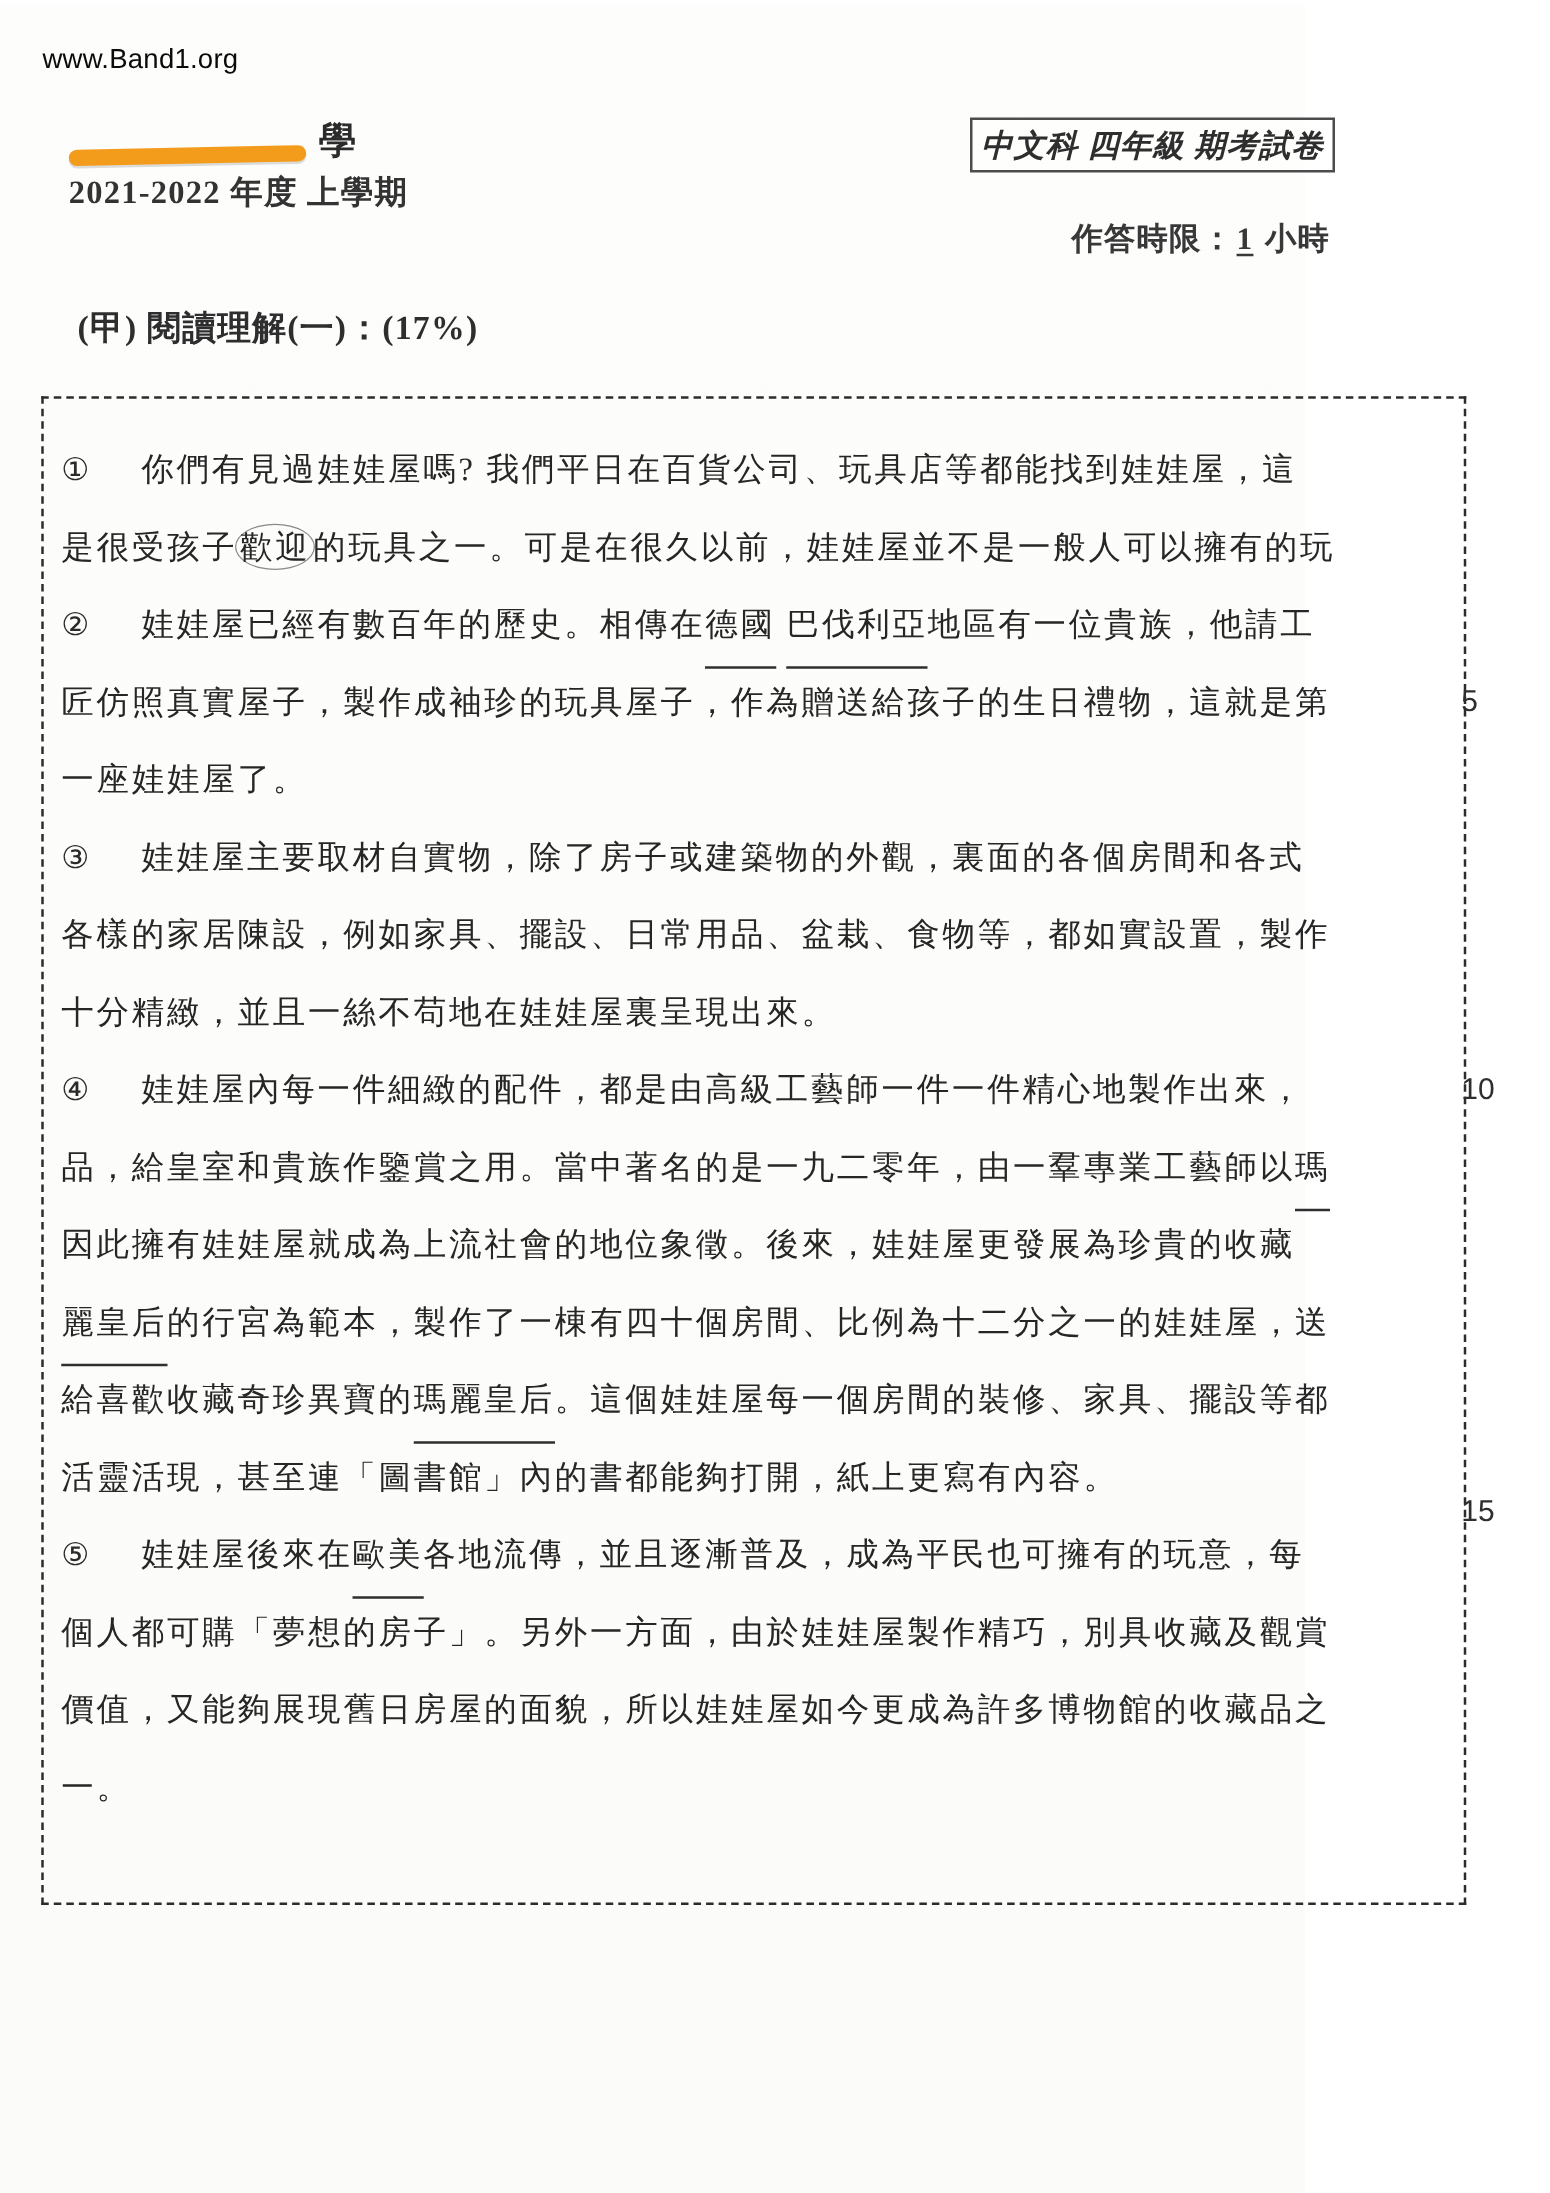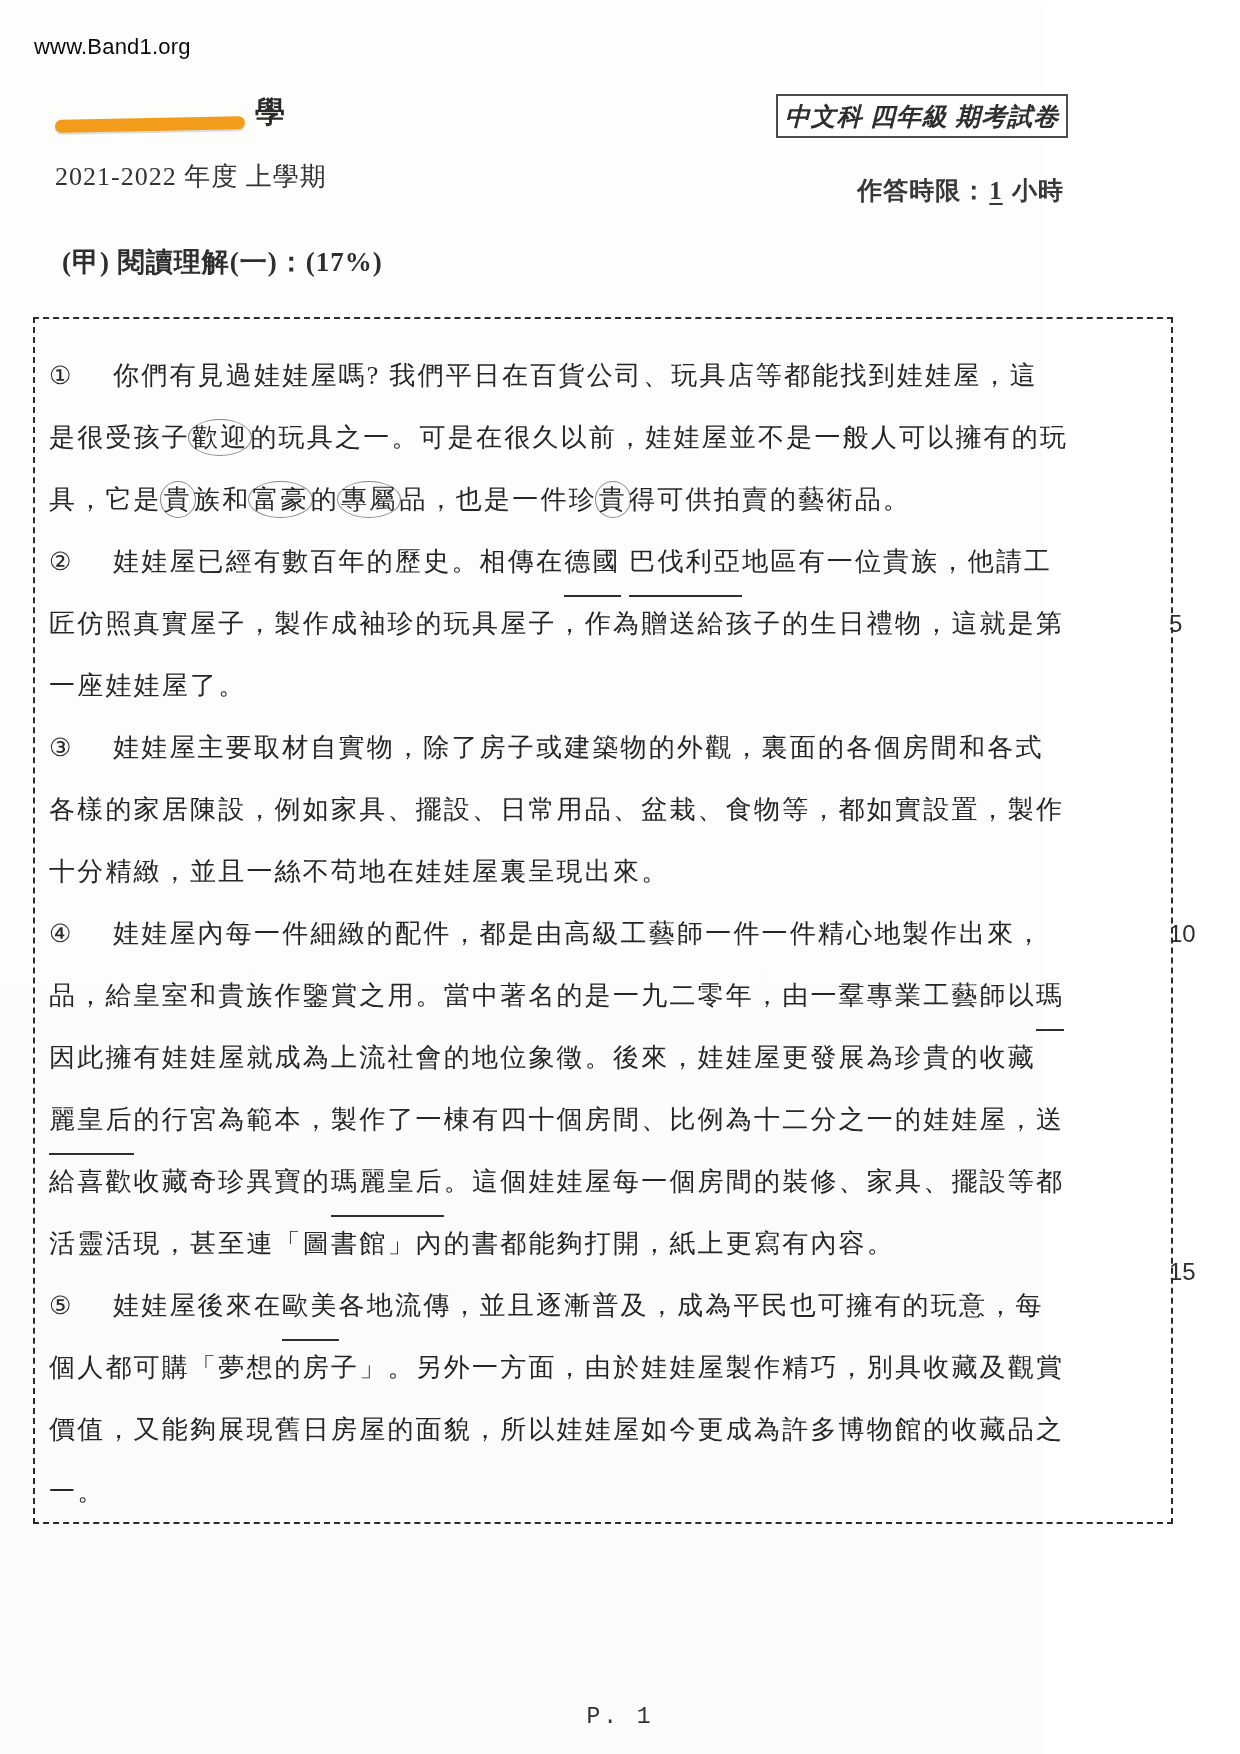--- a/index.html
+++ b/index.html
@@ -27,21 +27,21 @@
     position:absolute;left:0;top:22px;width:190px;height:13px;
     background:#f39c1c;border-radius:7px;transform:rotate(-1.2deg);
     box-shadow:0 2px 0 rgba(120,120,120,.25);
   }
   .school-suffix{
     position:absolute;left:200px;top:-4px;
     font-size:30px;font-weight:600;color:#2b2b2b;letter-spacing:2px;
   }
   .year-term{
     position:absolute;left:55px;top:132px;
-    font-size:26px;font-weight:400;color:#333;letter-spacing:1px;margin-top:23px;
+    font-size:26px;font-weight:700;color:#333;letter-spacing:1px;
   }
   
   .exam-box{
     position:absolute;left:776px;top:90px;width:288px;height:40px;
     border:2px solid #4c4c4c;display:flex;align-items:center;justify-content:center;
     font-size:25px;font-weight:600;color:#2e2e2e;letter-spacing:1px;
     background:rgba(255,255,255,.4);
     font-style:italic;
   }
   .time-limit{
@@ -104,35 +104,33 @@
   <div class="exam-box">中文科 四年級 期考試卷</div>
 
   <div class="time-limit"><span>作答時限：</span><span class="tl-num">1</span><span> 小時</span></div>
 
   <div class="section-heading">(甲) 閱讀理解(一)：(17%)</div>
 
   <div class="passage-box">
     <div id="passage-lines">
         <div class="p-line"><span class="para-num">①</span><span>你們有見過娃娃屋嗎? 我們平日在百貨公司、玩具店等都能找到娃娃屋，這</span></div>
         <div class="p-line"><span>是很受孩子</span><span class="seg-c">歡迎</span><span>的玩具之一。可是在很久以前，娃娃屋並不是一般人可以擁有的玩</span></div>
-        <div class="p-line"><span>具，它是</span><span class="seg-c">貴</span><span>族和</span><span class="seg-c">富豪</span><span>的</span><span class="seg-c">專屬</span><span>品，也是一件珍</span><span class="seg-c">貴</span><span>得可供拍賣的藝術品。</span></div>
         <div class="p-line"><span class="para-num">②</span><span>娃娃屋已經有數百年的歷史。相傳在</span><span class="seg-u">德國</span><span> </span><span class="seg-u">巴伐利亞</span><span>地區有一位貴族，他請工</span></div>
         <div class="p-line"><span>匠仿照真實屋子，製作成袖珍的玩具屋子，作為贈送給孩子的生日禮物，這就是第</span><span class="line-marker">5</span></div>
         <div class="p-line"><span>一座娃娃屋了。</span></div>
         <div class="p-line"><span class="para-num">③</span><span>娃娃屋主要取材自實物，除了房子或建築物的外觀，裏面的各個房間和各式</span></div>
         <div class="p-line"><span>各樣的家居陳設，例如家具、擺設、日常用品、盆栽、食物等，都如實設置，製作</span></div>
         <div class="p-line"><span>十分精緻，並且一絲不苟地在娃娃屋裏呈現出來。</span></div>
         <div class="p-line"><span class="para-num">④</span><span>娃娃屋內每一件細緻的配件，都是由高級工藝師一件一件精心地製作出來，</span><span class="line-marker">10</span></div>
         <div class="p-line"><span>品，給皇室和貴族作鑒賞之用。當中著名的是一九二零年，由一羣專業工藝師以</span><span class="seg-u">瑪</span></div>
         <div class="p-line"><span>因此擁有娃娃屋就成為上流社會的地位象徵。後來，娃娃屋更發展為珍貴的收藏</span></div>
         <div class="p-line"><span class="seg-u">麗皇后</span><span>的行宮為範本，製作了一棟有四十個房間、比例為十二分之一的娃娃屋，送</span></div>
         <div class="p-line"><span>給喜歡收藏奇珍異寶的</span><span class="seg-u">瑪麗皇后</span><span>。這個娃娃屋每一個房間的裝修、家具、擺設等都</span></div>
         <div class="p-line"><span>活靈活現，甚至連「圖書館」內的書都能夠打開，紙上更寫有內容。</span><span class="line-marker marker-low">15</span></div>
         <div class="p-line"><span class="para-num">⑤</span><span>娃娃屋後來在</span><span class="seg-u">歐美</span><span>各地流傳，並且逐漸普及，成為平民也可擁有的玩意，每</span></div>
         <div class="p-line"><span>個人都可購「夢想的房子」。另外一方面，由於娃娃屋製作精巧，別具收藏及觀賞</span></div>
         <div class="p-line"><span>價值，又能夠展現舊日房屋的面貌，所以娃娃屋如今更成為許多博物館的收藏品之</span></div>
         <div class="p-line"><span>一。</span></div>
       </div>
   </div>
 
-  <div class="page-number">P. 1</div>
 
 </div>
 
 </body></html>

